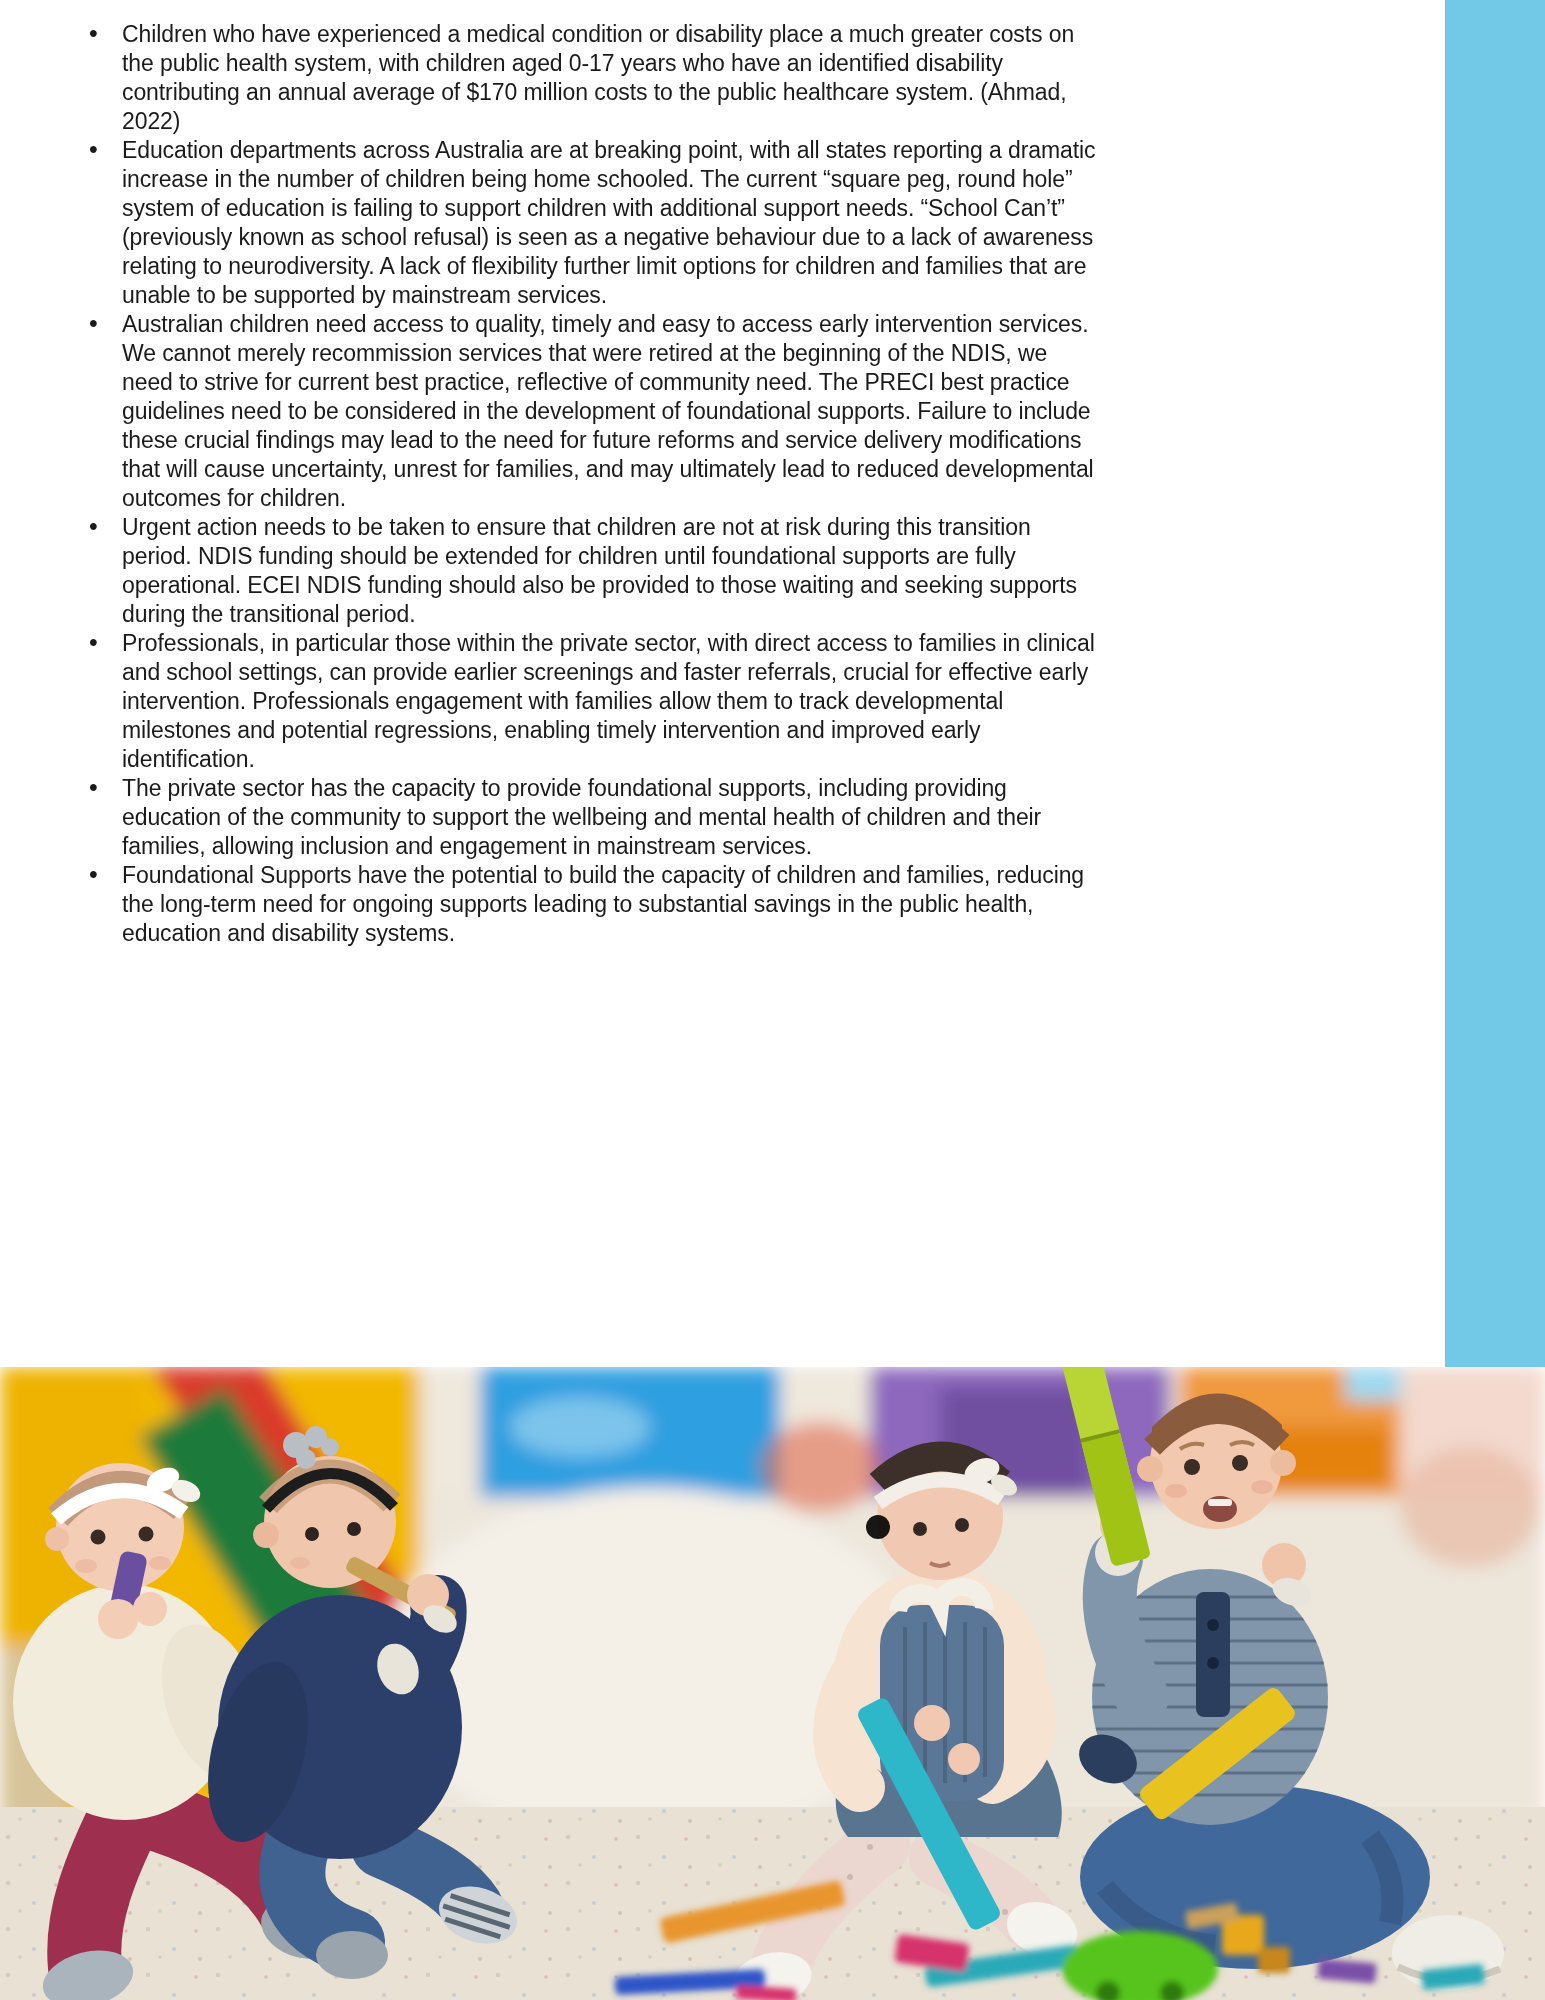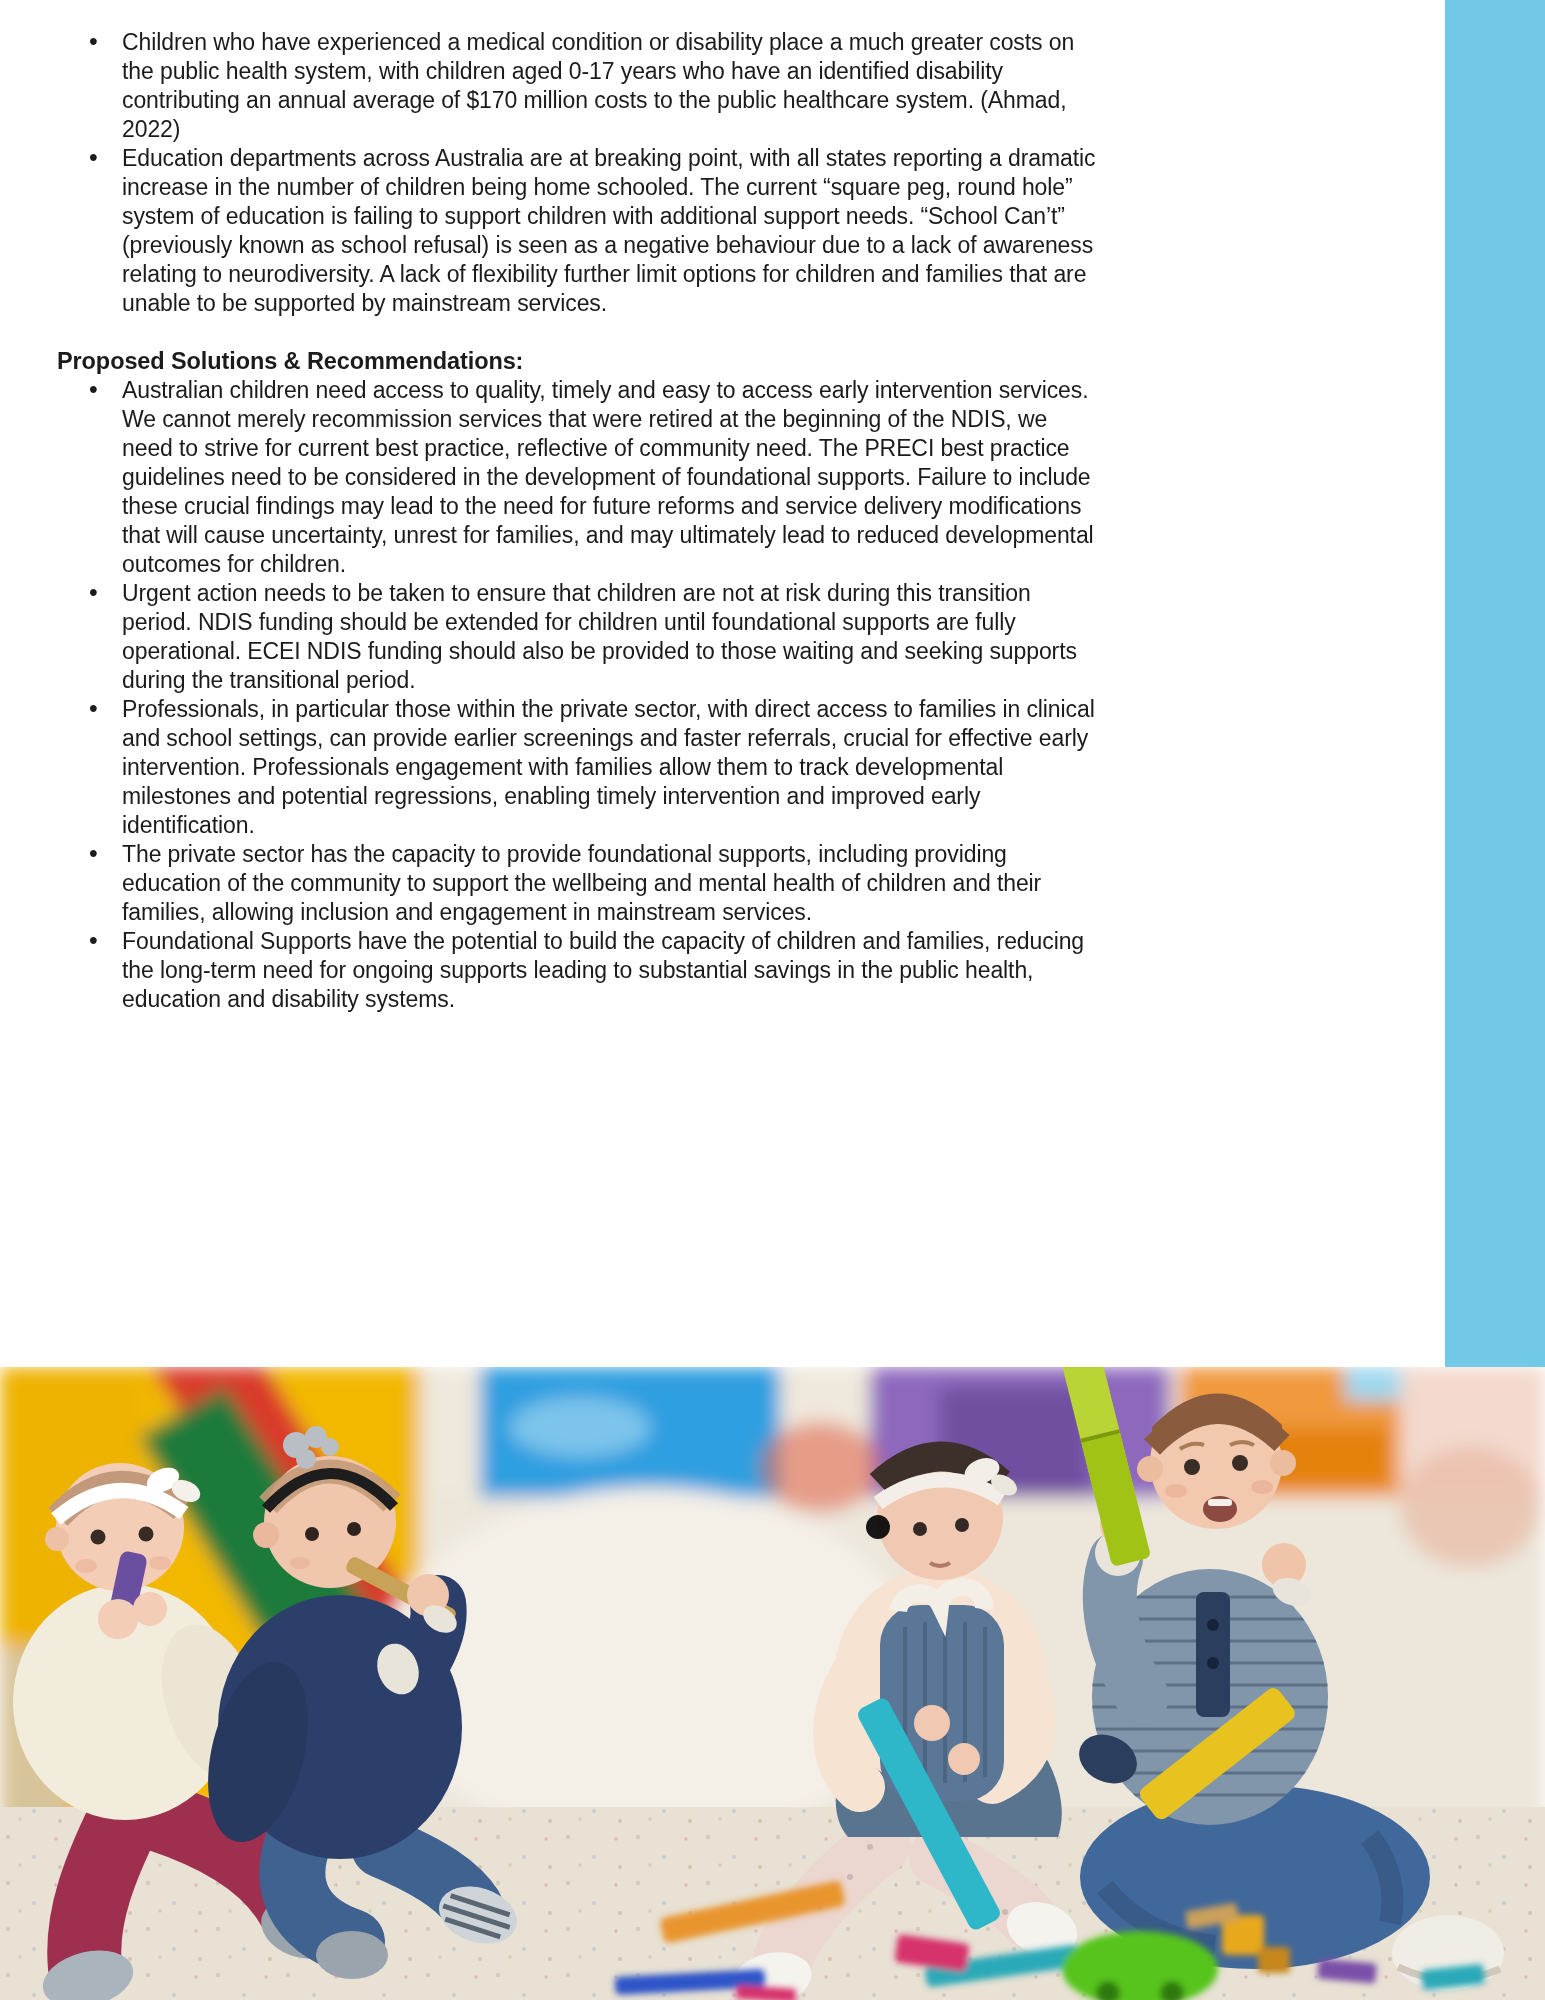--- a/index.html
+++ b/index.html
@@ -6,21 +6,21 @@
   body { font-family:"Liberation Sans","DejaVu Sans",sans-serif; }
   .page {
     position:relative; width:1545px; height:2000px;
     background:var(--page-bg,#ffffff); overflow:hidden;
   }
   .accent-stripe {
     position:absolute; top:0; right:0; width:100px; height:1367px;
     background:var(--stripe-color,#71c9e7);
   }
   .content {
-    position:absolute; left:57px; top:28px; width:1045px;
+    position:absolute; left:57px; top:20px; width:1045px;
     color:var(--text-color,#1b1b1b);
     font-size:23px; line-height:29px; letter-spacing:-0.1px;
   }
   ul.bullets { margin:0; padding:0 0 0 65px; list-style:none; }
   ul.bullets li { position:relative; margin:0; }
   ul.bullets li::before {
     content:"\2022";
     position:absolute; left:-33px; top:-1px;
     font-size:25px;
   }
@@ -40,21 +40,20 @@
   <div class="accent-stripe"></div>
 
   <main class="content">
     <ul class="bullets">
 
         <li class="bullet-item">Children who have experienced a medical condition or disability place a much greater costs on the public health system, with children aged 0-17 years who have an identified disability contributing an annual average of $170 million costs to the public healthcare system. (Ahmad, 2022)</li>
 
         <li class="bullet-item">Education departments across Australia are at breaking point, with all states reporting a dramatic increase in the number of children being home schooled. The current “square peg, round hole” system of education is failing to support children with additional support needs. “School Can’t” (previously known as school refusal) is seen as a negative behaviour due to a lack of awareness relating to neurodiversity. A lack of flexibility further limit options for children and families that are unable to be supported by mainstream services.</li>
       </ul>
 
-    <h2 class="heading">Proposed Solutions &amp; Recommendations:</h2>
 
     <ul class="bullets">
 
         <li class="bullet-item">Australian children need access to quality, timely and easy to access early intervention services. We cannot merely recommission services that were retired at the beginning of the NDIS, we need to strive for current best practice, reflective of community need. The PRECI best practice guidelines need to be considered in the development of foundational supports. Failure to include these crucial findings may lead to the need for future reforms and service delivery modifications that will cause uncertainty, unrest for families, and may ultimately lead to reduced developmental outcomes for children.</li>
 
         <li class="bullet-item">Urgent action needs to be taken to ensure that children are not at risk during this transition period. NDIS funding should be extended for children until foundational supports are fully operational. ECEI NDIS funding should also be provided to those waiting and seeking supports during the transitional period.</li>
 
         <li class="bullet-item">Professionals, in particular those within the private sector, with direct access to families in clinical and school settings, can provide earlier screenings and faster referrals, crucial for effective early intervention. Professionals engagement with families allow them to track developmental milestones and potential regressions, enabling timely intervention and improved early identification.</li>
 
         <li class="bullet-item">The private sector has the capacity to provide foundational supports, including providing education of the community to support the wellbeing and mental health of children and their families, allowing inclusion and engagement in mainstream services.</li>

